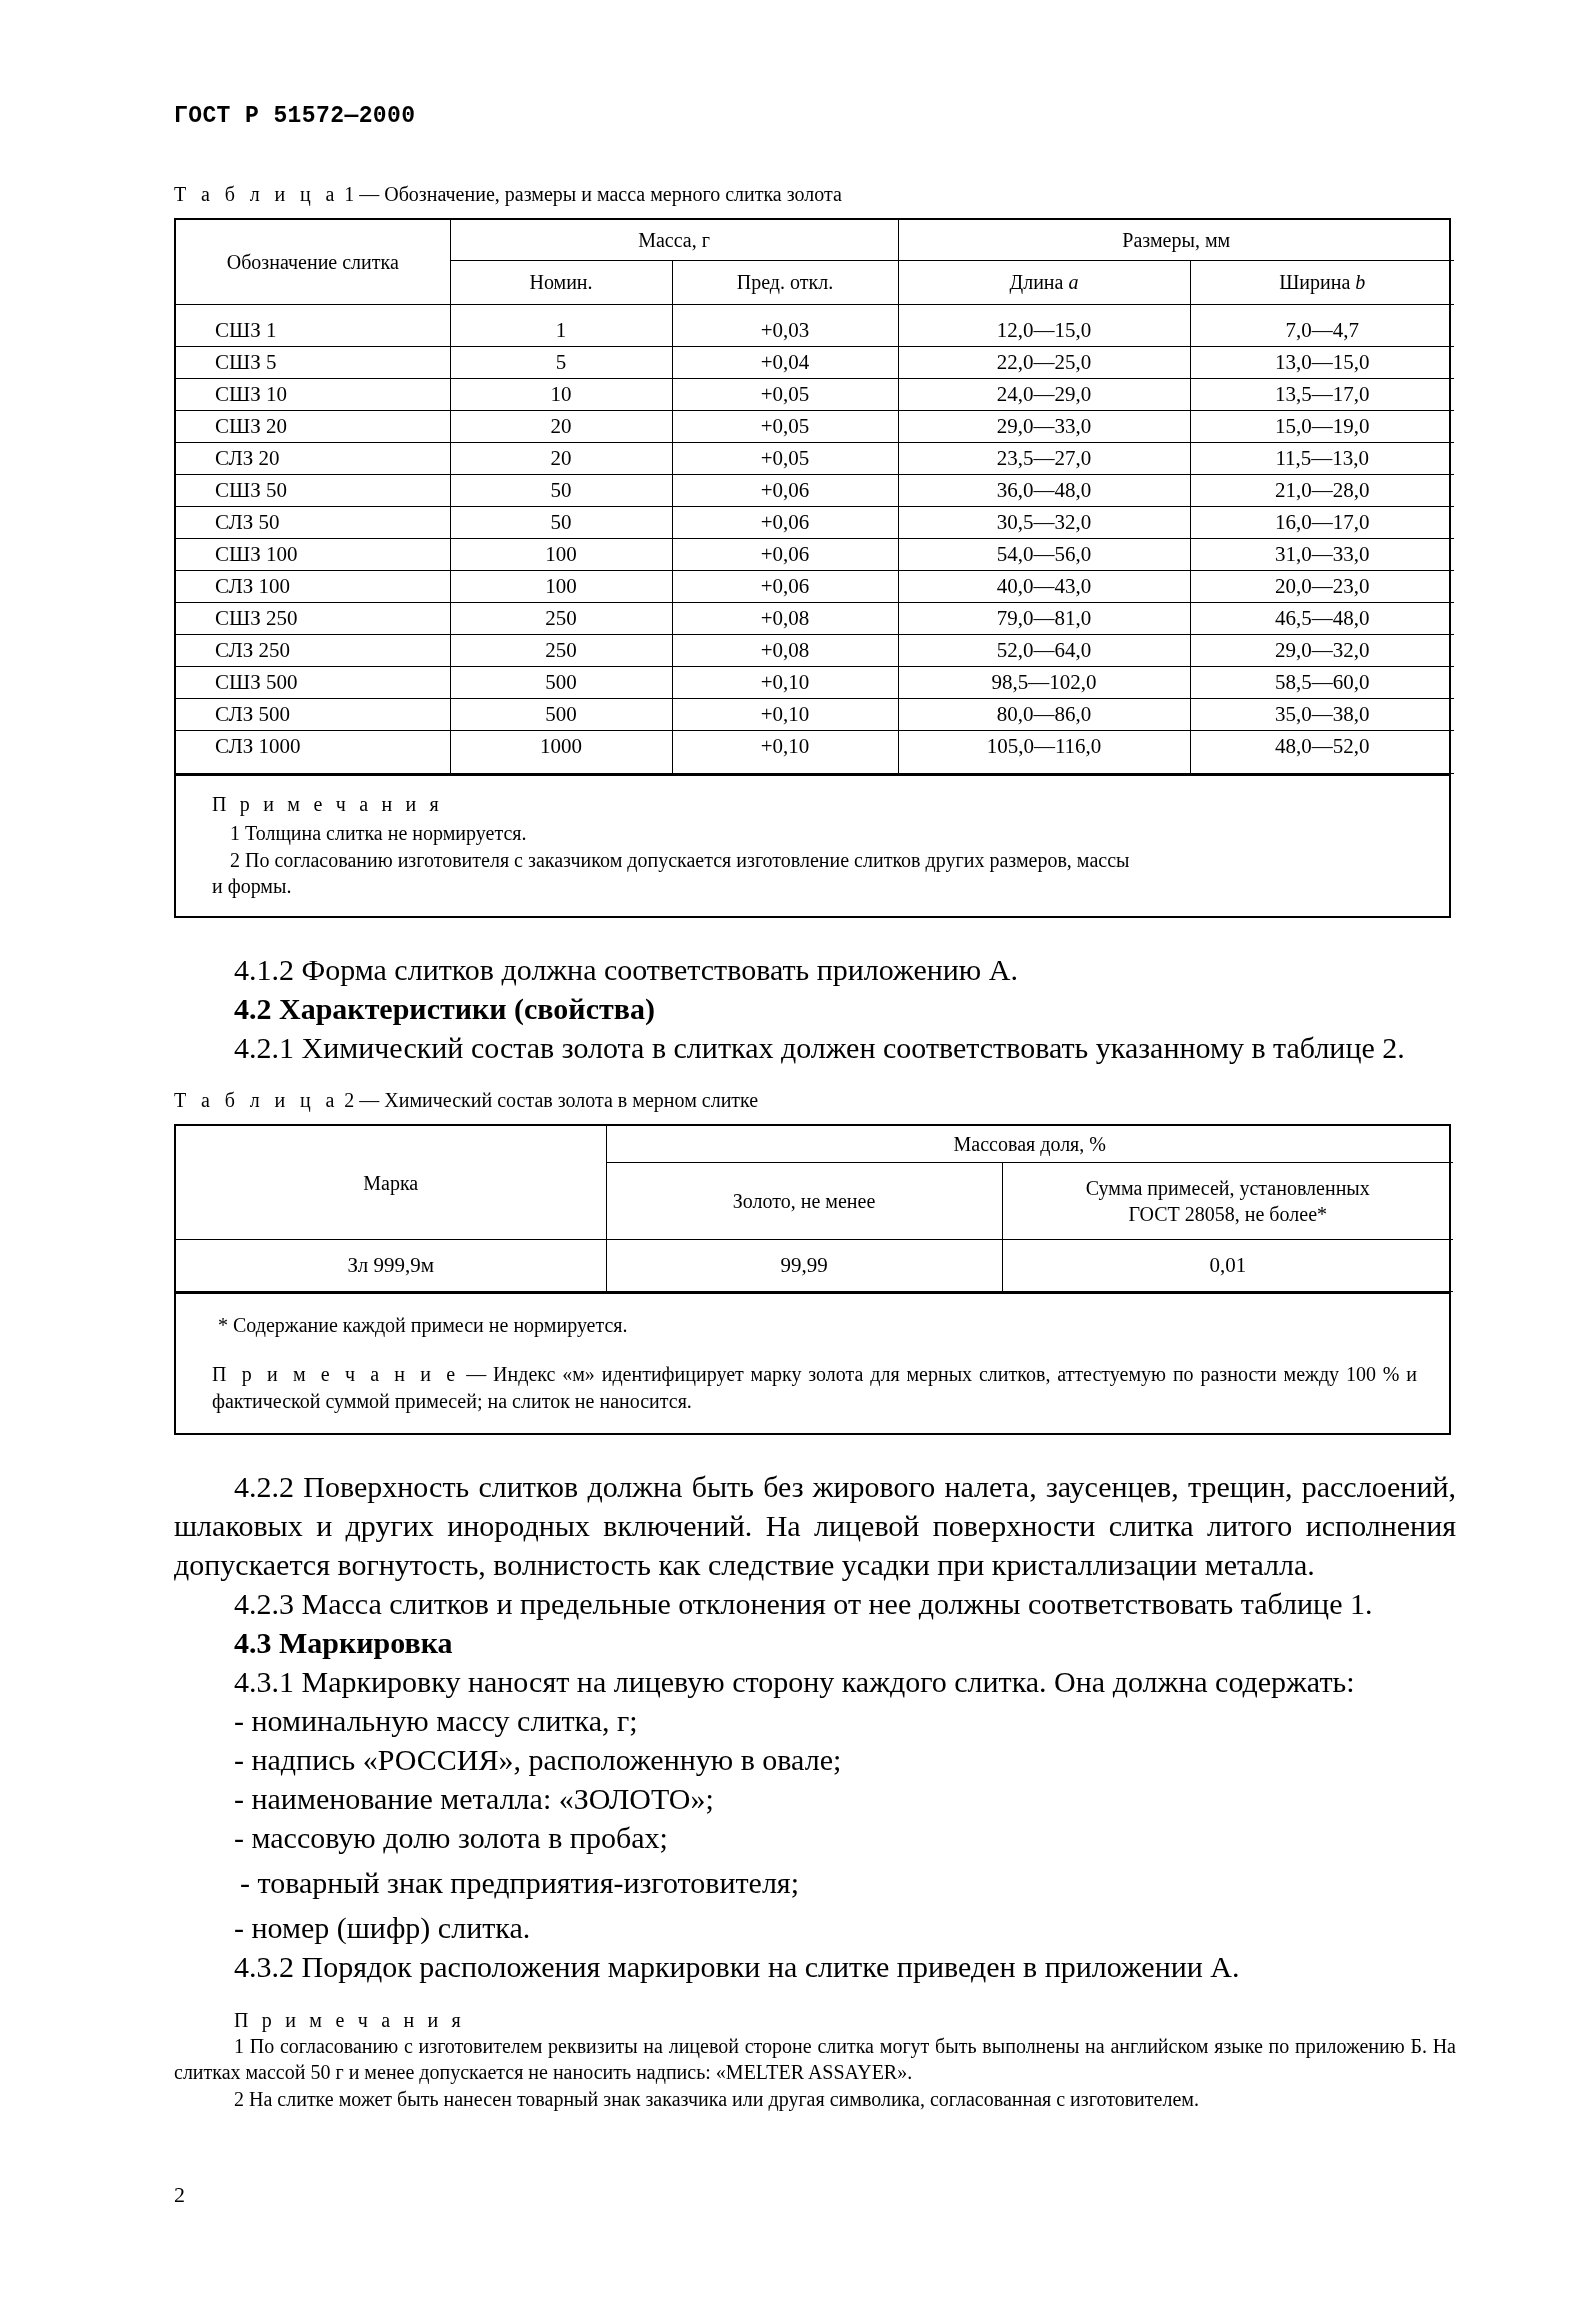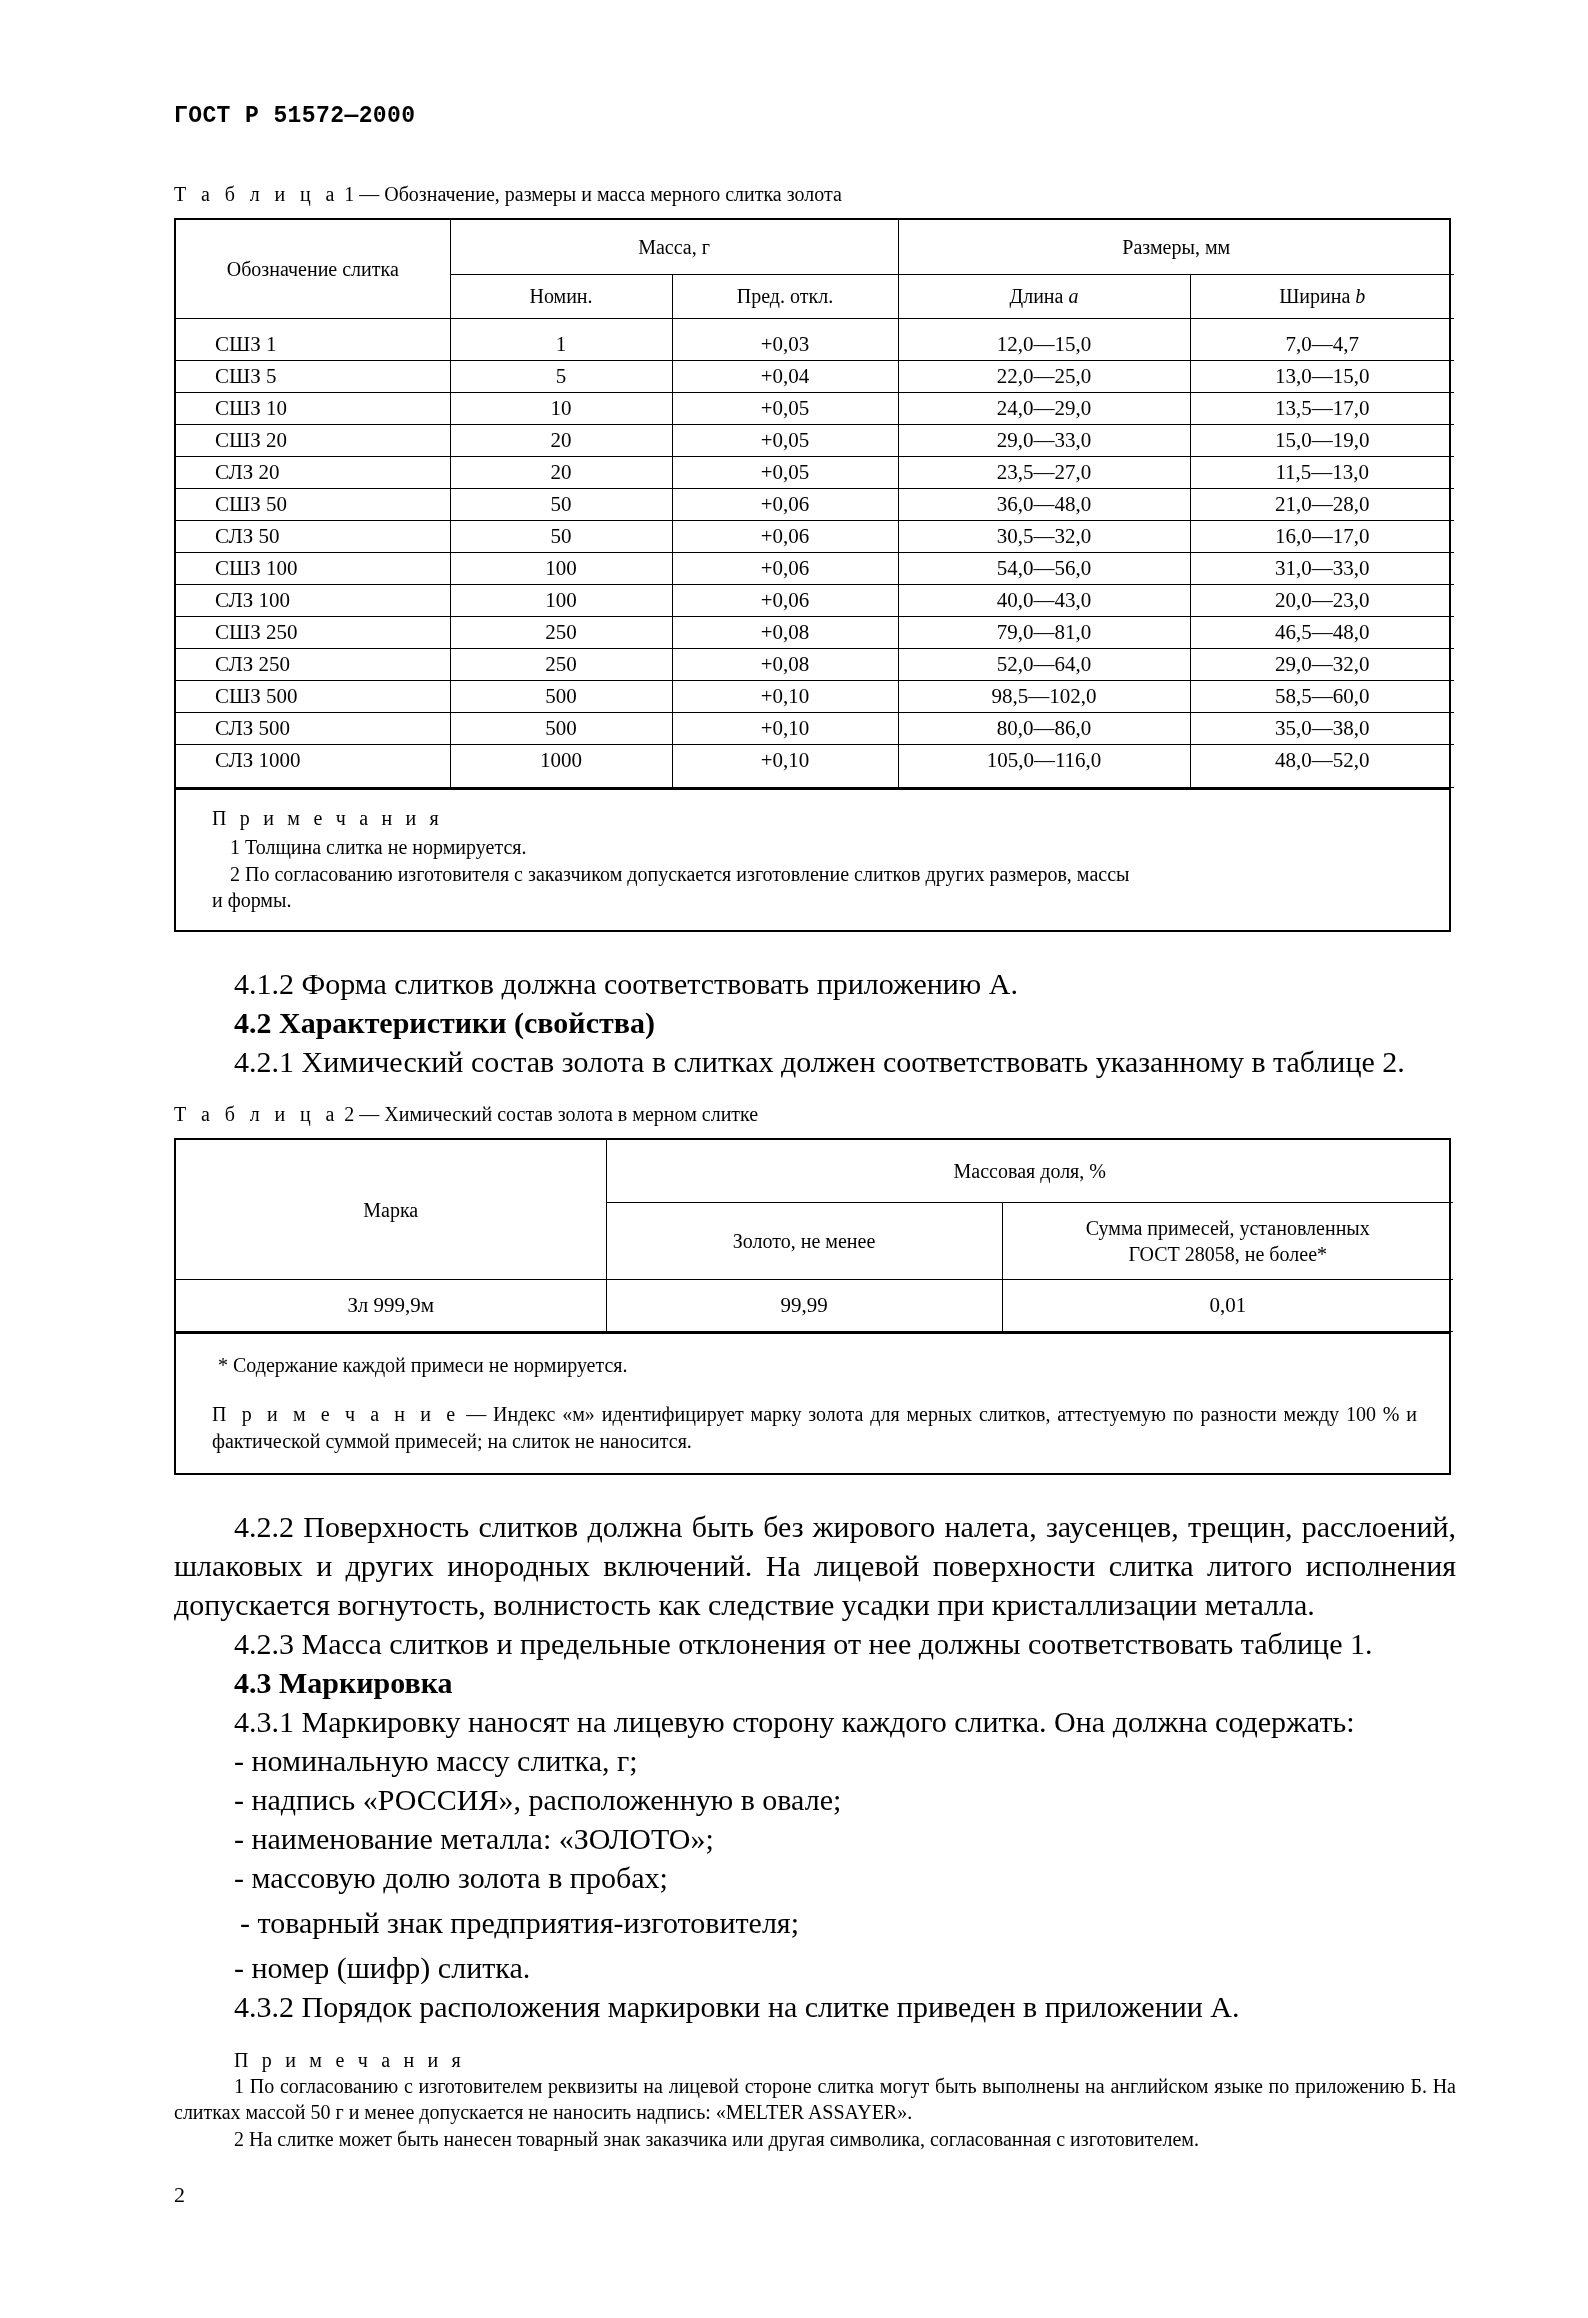--- a/index.html
+++ b/index.html
@@ -70,21 +70,21 @@
   .outer table.gost tr td:first-child { border-left: none; }
   .outer table.gost tr td:last-child  { border-right: none; }
   .outer table.gost tr:first-child td { border-top: none; }
 
   
   .th {
     font-size: 20px;
     line-height: 1.25;
     padding: 7px 5.6px;
   }
-  .th-tall { height: 54px; }
+  .th-tall { height: 40px; }
   .th-sub  { height: 43px; }
 
   
   .t1-body td {
     height: 31px;
     font-size: 21px;
     line-height: 1.0;
     border-top: none;
     border-bottom: none;
   }
@@ -327,21 +327,21 @@
   <div class="outer">
     <table class="gost">
       <colgroup>
         <col style="width:430px">
         <col style="width:396px">
         <col style="width:451px">
       </colgroup>
       <tbody>
         <tr>
           <td class="t2-th" style="height:90px" rowspan="2">Марка</td>
-          <td class="t2-th" style="height:62px" colspan="2">Массовая доля, %</td>
+          <td class="t2-th" style="height:36px" colspan="2">Массовая доля, %</td>
         </tr>
         <tr>
           <td class="t2-th" style="height:76px">Золото, не менее</td>
           <td class="t2-th" style="height:76px">
             <span>Сумма примесей, установленных</span><br>
             <span>ГОСТ 28058, не более*</span>
           </td>
         </tr>
       </tbody>
       <tbody class="t2-data" id="t2-body">

